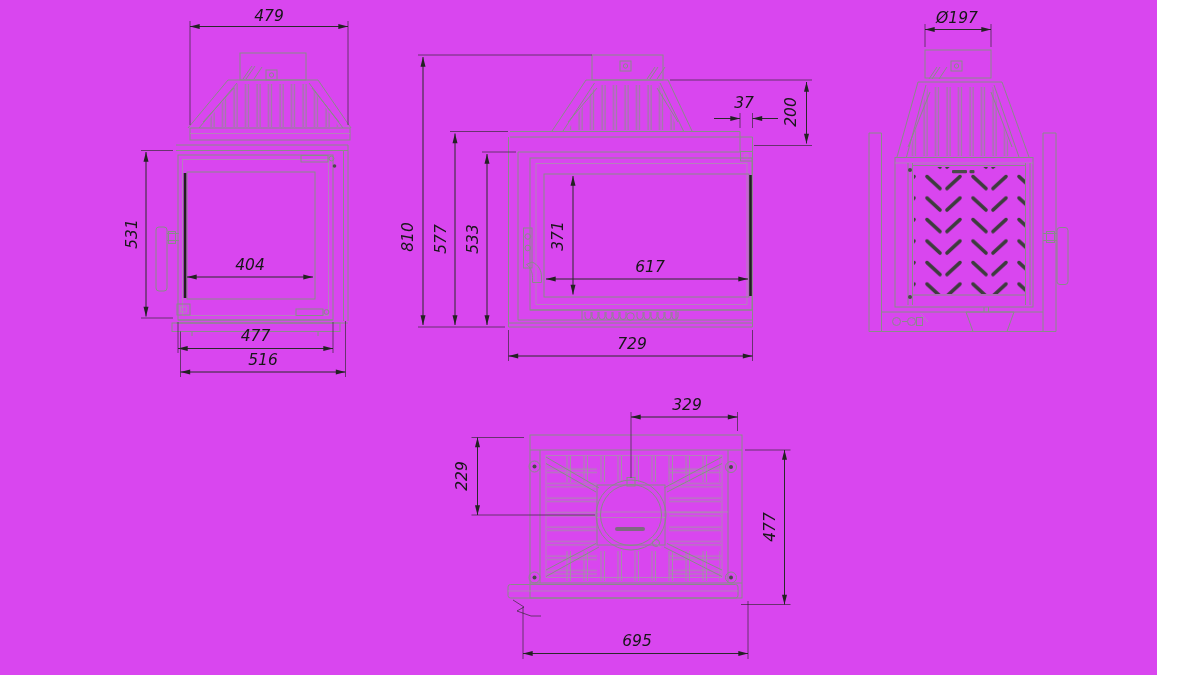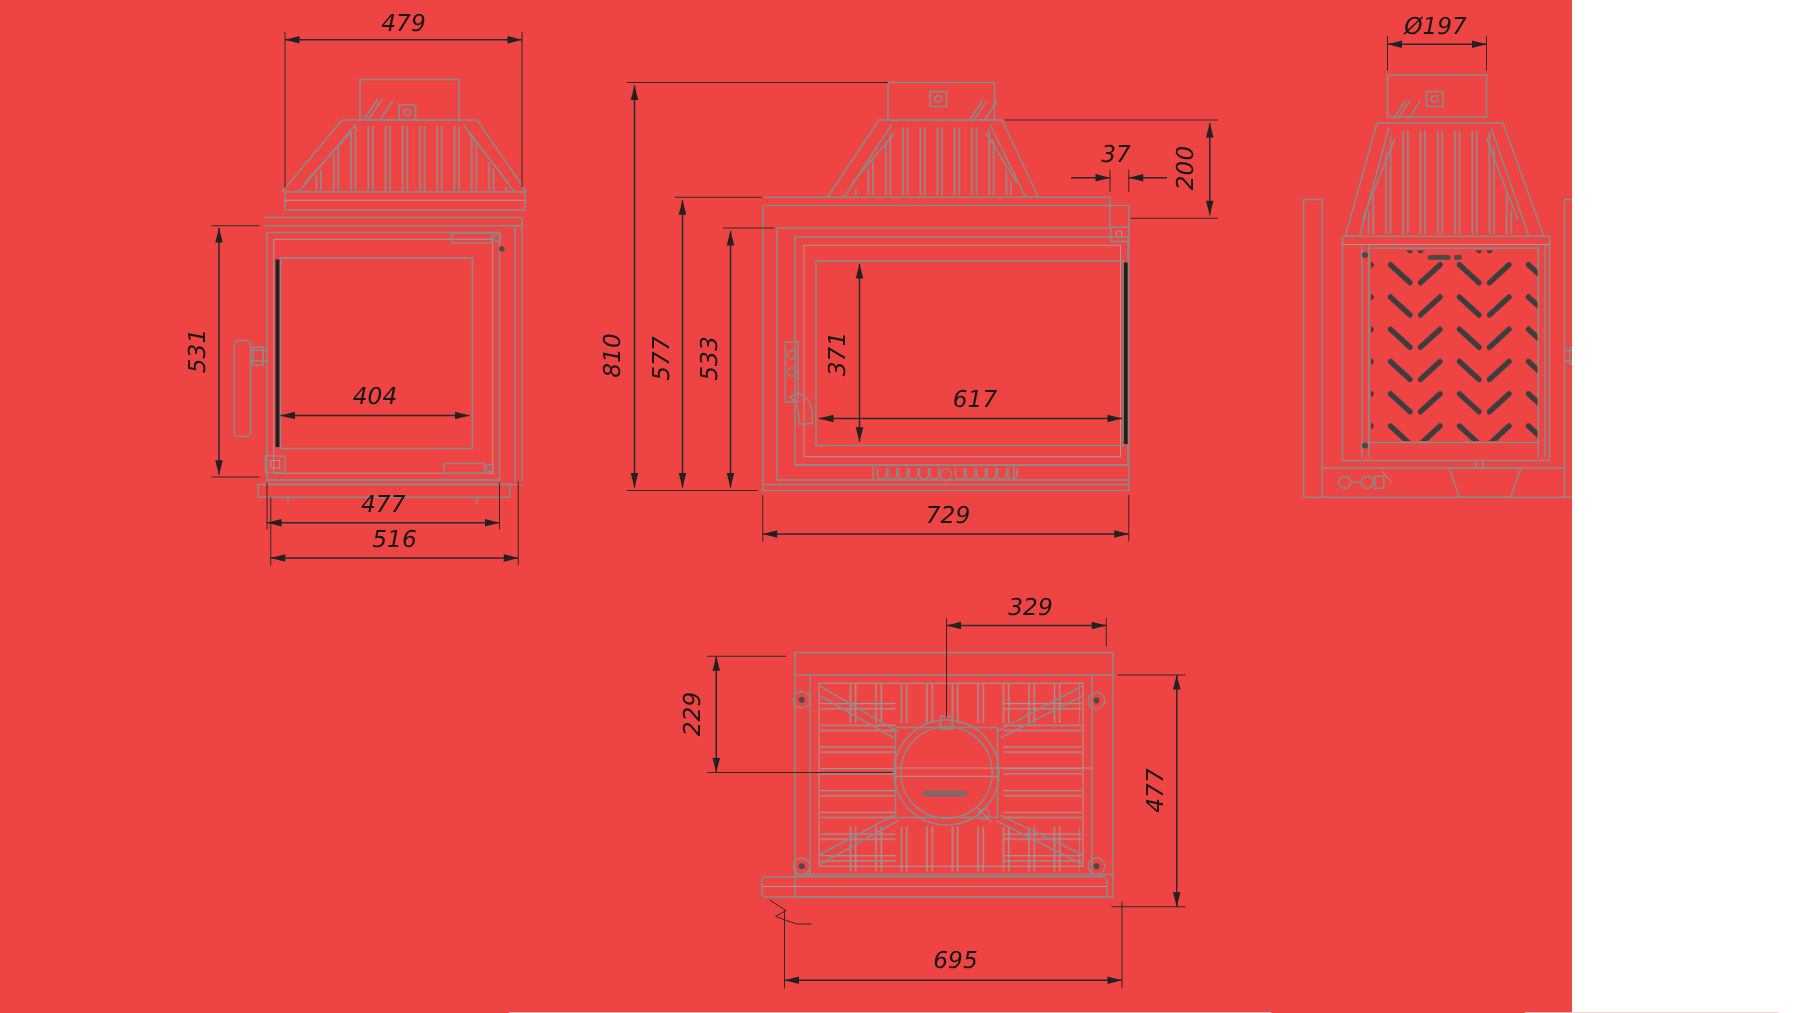--- a/index.html
+++ b/index.html
@@ -1,16 +1,16 @@
 <!DOCTYPE html>
 <html><head>
 <meta charset="utf-8">
 <style>
   html,body{margin:0;padding:0;background:#ffffff;}
-  .stage{width:1048px;height:675px;background:#ef4444;position:relative;overflow:hidden;}
+  .stage{width:1157px;height:675px;background:#d946ef;position:relative;overflow:hidden;}
   svg{display:block}
   .g{stroke:#8a8a8a;fill:none;stroke-width:1;}
   .gf{stroke:#a0a0a0;fill:none;stroke-width:.65;}
   .dk{stroke:#1f1f1f;fill:none;}
   .dim{stroke:#2a2a2a;stroke-width:1;fill:none;}
   .ext{stroke:#2a2a2a;stroke-width:.65;fill:none;}
   .dt{font:italic 15.5px "DejaVu Sans",sans-serif;fill:#171717;text-anchor:middle;}
   .mk{fill:#4a4a4a;stroke:none;}
 </style>
 </head>

